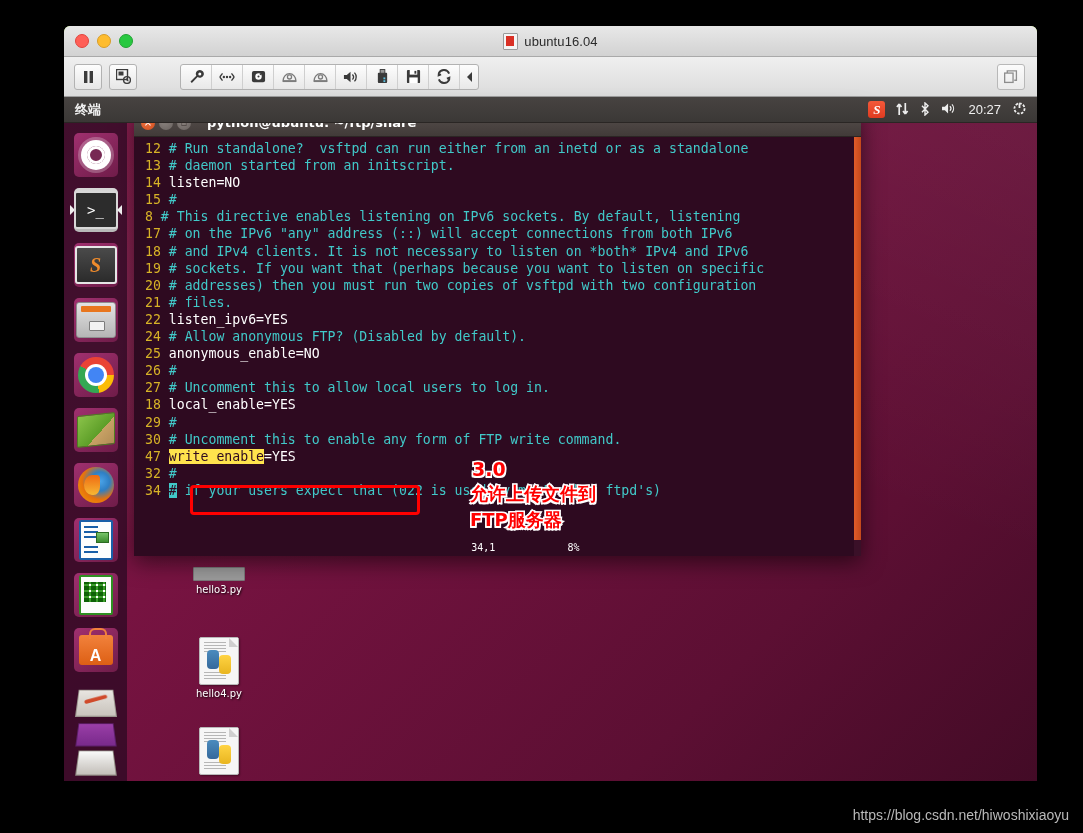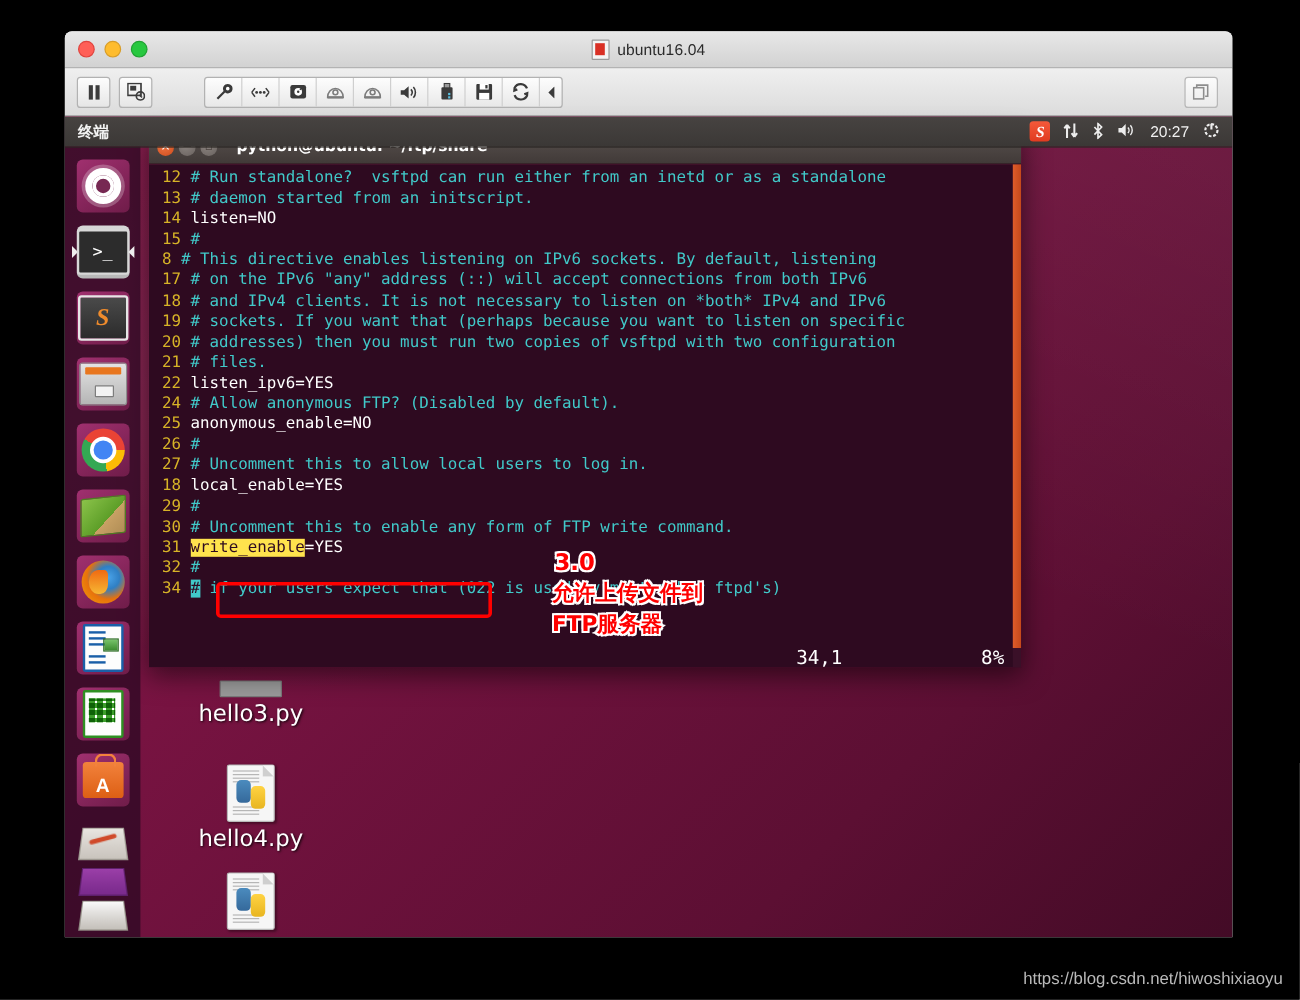--- a/index.html
+++ b/index.html
@@ -3,22 +3,22 @@
 <meta charset="utf-8">
 <style>
   html,body{margin:0;padding:0;background:#000;}
   body{
     width:1083px;height:833px;position:relative;overflow:hidden;
     font-family:"Liberation Sans",sans-serif;
   }
 
   
   #vmware-window{
-    position:absolute;left:54px;top:26px;width:973px;height:755px;
-    background:#e5e5e5;border-radius:6px 6px 0 0;overflow:hidden;
+    position:absolute;left:64px;top:26px;width:973px;height:755px;
+    background:#bef264;border-radius:6px 6px 0 0;overflow:hidden;
   }
 
   
   #vm-titlebar{
     height:30px;width:100%;
     background:linear-gradient(#e8e8e8,#d2d2d2);
     border-bottom:1px solid #a9a9a9;
     display:flex;align-items:center;position:relative;
   }
   .traffic{width:12px;height:12px;border-radius:50%;margin-left:8px;}
@@ -261,21 +261,21 @@
   }
   .py-logo{
     position:absolute;left:7px;top:12px;width:24px;height:24px;z-index:2;
   }
   .py-logo .pb{
     position:absolute;width:12px;height:19px;border-radius:4px;
   }
   .py-logo .pb-blue{left:0;top:0;background:linear-gradient(#4b8bbe,#35699b);}
   .py-logo .pb-yellow{right:0;bottom:0;background:linear-gradient(#ffd343,#e8b520);}
   .df-label{
-    color:#fff;font-size:19px;margin-top:3px;
+    color:#fff;font-size:10px;margin-top:3px;
     font-family:"DejaVu Sans",sans-serif;
     text-shadow:1px 1px 2px rgba(0,0,0,.85);
   }
   .df-partial{
     width:50px;height:12px;background:#9b9b9b;border:1px solid #7a7a7a;
     margin:0 auto;border-radius:1px;
   }
 
   
   #terminal-window{
@@ -307,21 +307,21 @@
   }
   .trow{white-space:pre;height:17.1px;}
   .lnum{color:#d7b327;}
   .cmt{color:#41c9c9;}
   .code{color:#ffffff;}
   .hl{background:#ffe34d;color:#2e0a20;}
   .cursor{background:#41c9c9;color:#2e0a20;}
   #term-status{
     position:absolute;left:0;bottom:0;width:100%;height:18px;
     color:#ffffff;white-space:pre;
-    font-family:"DejaVu Sans Mono",monospace;font-size:16px;
+    font-family:"DejaVu Sans Mono",monospace;font-size:10px;
   }
   #term-scrollbar{
     position:absolute;right:0;top:0;width:7px;height:100%;
     background:#3a1028;
   }
   #term-scrollbar-thumb{
     position:absolute;right:0;top:0;width:7px;height:96%;
     background:linear-gradient(90deg,#e05c2a,#c4481b);
   }
 
@@ -610,21 +610,21 @@
           <div class="trow"><span class="lnum"> 20 </span><span class="cmt"># addresses) then you must run two copies of vsftpd with two configuration</span></div>
           <div class="trow"><span class="lnum"> 21 </span><span class="cmt"># files.</span></div>
           <div class="trow"><span class="lnum"> 22 </span><span class="code">listen_ipv6=YES</span></div>
           <div class="trow"><span class="lnum"> 24 </span><span class="cmt"># Allow anonymous FTP? (Disabled by default).</span></div>
           <div class="trow"><span class="lnum"> 25 </span><span class="code">anonymous_enable=NO</span></div>
           <div class="trow"><span class="lnum"> 26 </span><span class="cmt">#</span></div>
           <div class="trow"><span class="lnum"> 27 </span><span class="cmt"># Uncomment this to allow local users to log in.</span></div>
           <div class="trow"><span class="lnum"> 18 </span><span class="code">local_enable=YES</span></div>
           <div class="trow"><span class="lnum"> 29 </span><span class="cmt">#</span></div>
           <div class="trow"><span class="lnum"> 30 </span><span class="cmt"># Uncomment this to enable any form of FTP write command.</span></div>
-          <div class="trow"><span class="lnum"> 31 </span><span class="hl">write_enable</span><span class="code">=YES</span></div>
+          <div class="trow"><span class="lnum"> 47 </span><span class="hl">write_enable</span><span class="code">=YES</span></div>
           <div class="trow"><span class="lnum"> 32 </span><span class="cmt">#</span></div>
           <div class="trow"><span class="lnum"> 34 </span><span class="cursor">#</span><span class="cmt"> if your users expect that (022 is used by most other ftpd's)</span></div>
         </div>
       <div id="term-status">                                                        34,1            8%</div>
       <div id="term-scrollbar">
         <div id="term-scrollbar-thumb"></div>
       </div>
     </div>
   </div>
 

